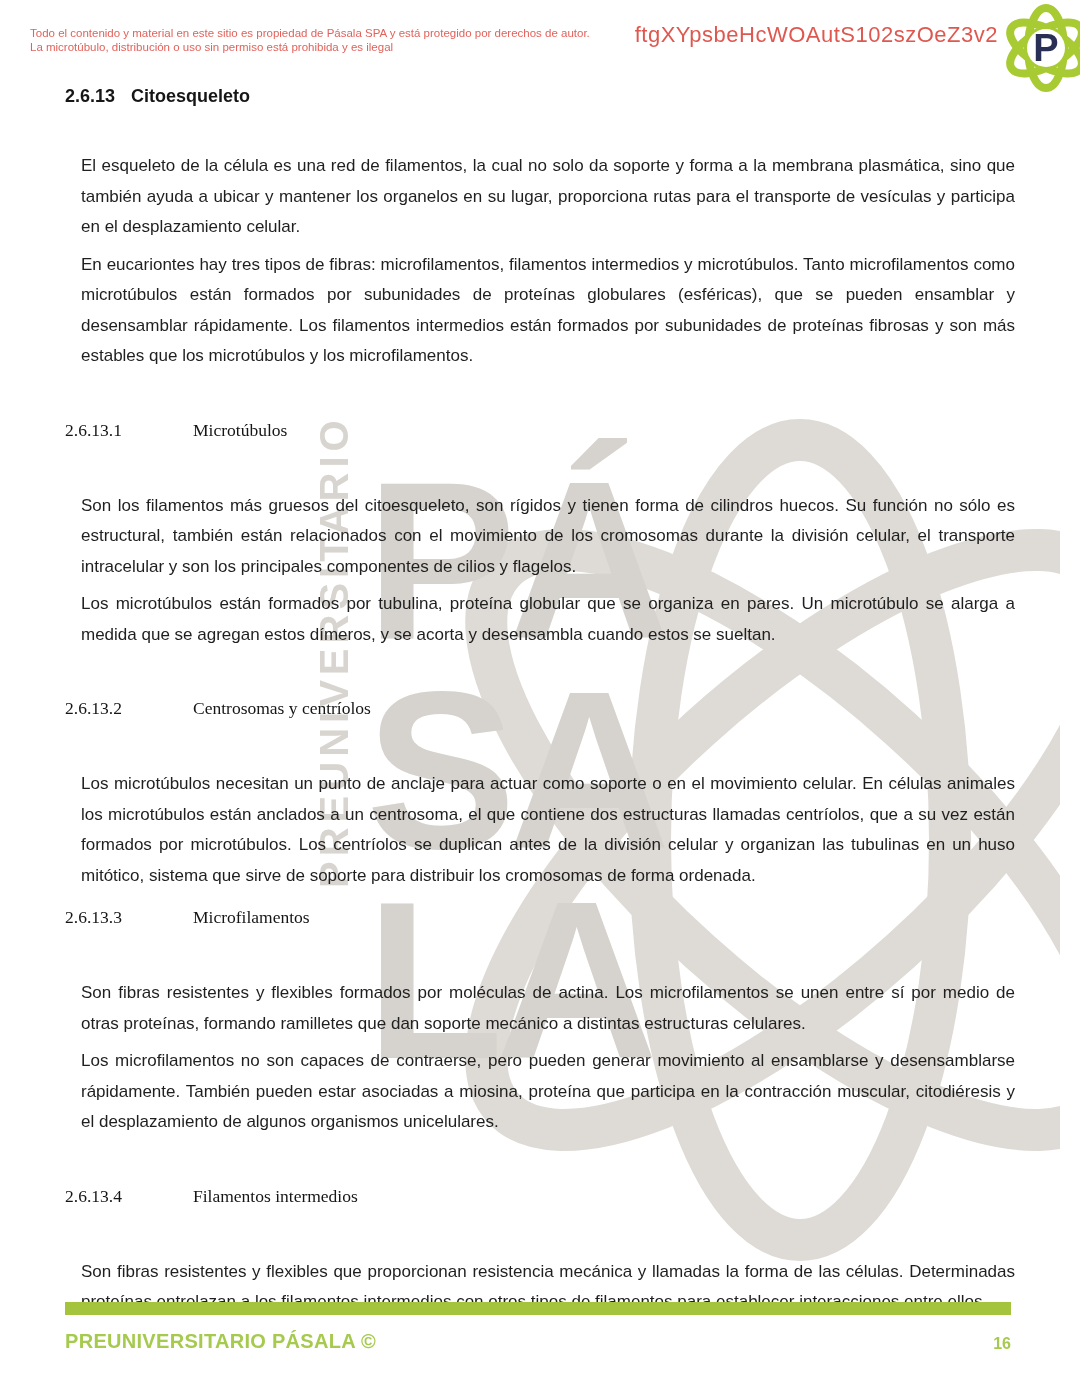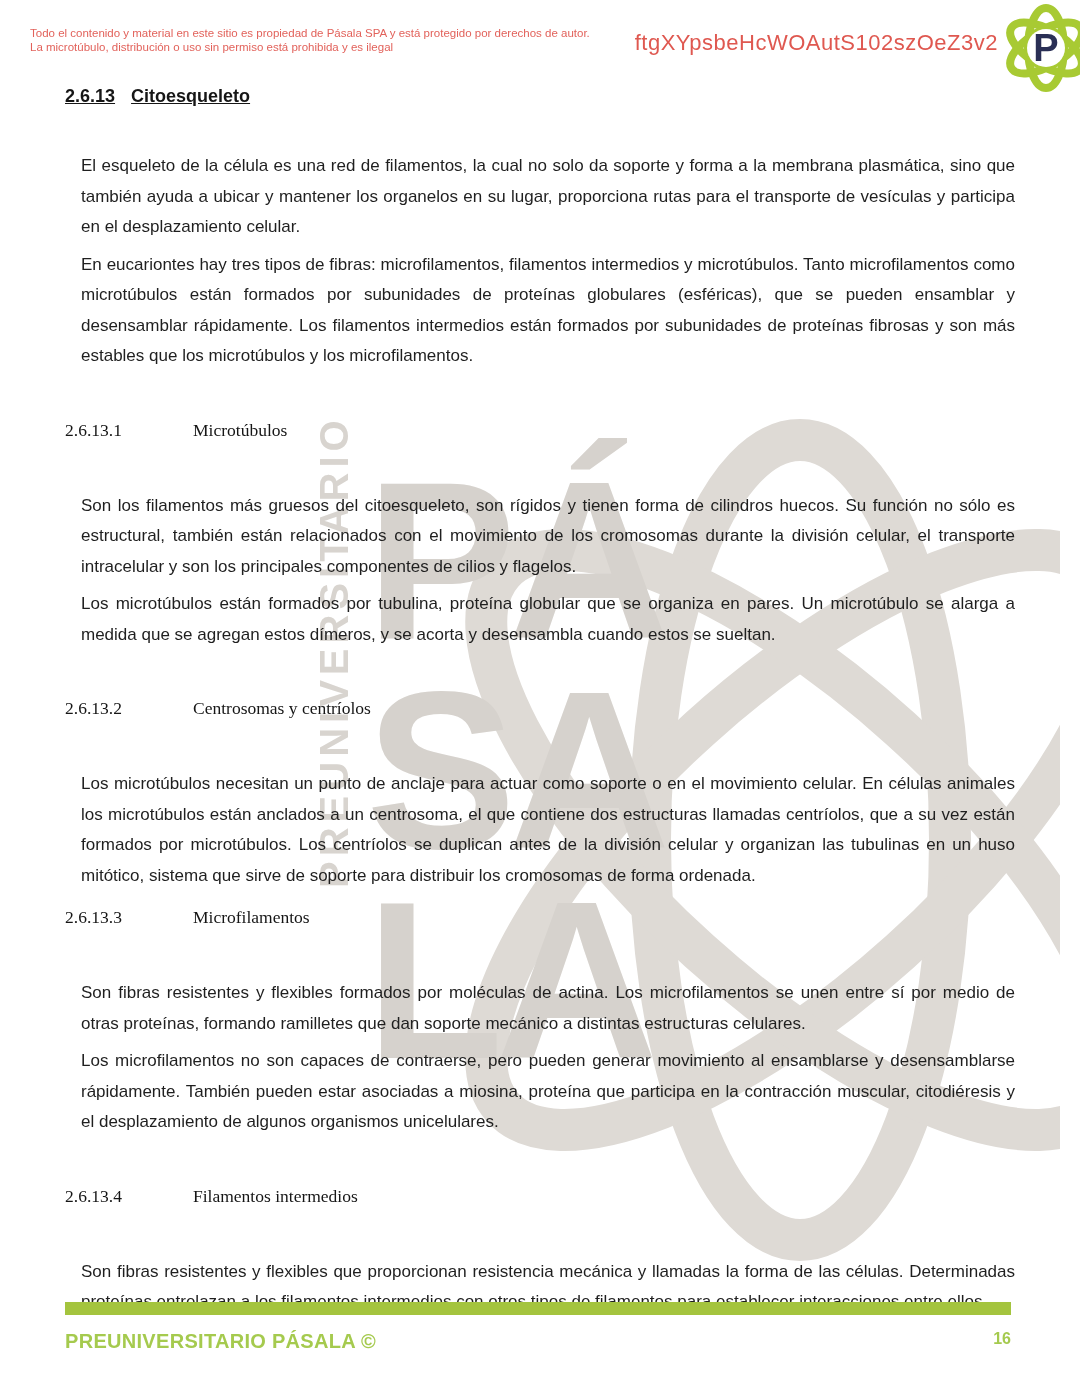--- a/index.html
+++ b/index.html
@@ -18,21 +18,21 @@
     position: absolute;
     top: 26px;
     left: 30px;
     font-size: 11.5px;
     line-height: 14px;
     color: #e2625b;
     z-index: 3;
   }
   .wm-code {
     position: absolute;
-    top: 30px;
+    top: 22px;
     right: 82px;
     font-size: 22px;
     color: #df5850;
     letter-spacing: 0.5px;
     z-index: 2;
   }
   .logo {
     position: absolute;
     top: 2px;
     right: -12px;
@@ -56,21 +56,20 @@
   .content {
     position: relative;
     z-index: 1;
     padding: 86px 65px 0 65px;
   }
   .h-main {
     font-size: 18px;
     font-weight: bold;
     margin: 0 0 44px 0;
     color: #161616;
-    text-decoration: underline;
   }
   .h-main .h-num { margin-right: 16px; }
   .h-sub {
     font-size: 17.5px;
     font-weight: normal;
     margin: 48px 0 50px 0;
     color: #161616;
     font-family: Liberation Serif, serif;
   }
   .h-sub .h-num { display: inline-block; width: 128px; }
@@ -92,21 +91,21 @@
     background: #a4c43e;
     z-index: 1;
   }
   .footer-row {
     position: absolute;
     left: 65px;
     top: 1330px;
     width: 946px;
     display: flex;
     justify-content: space-between;
-    align-items: flex-start;
+    align-items: flex-end;
     z-index: 1;
   }
   .footer-brand {
     font-size: 20px;
     font-weight: bold;
     color: #a5ca4e;
     letter-spacing: 0.3px;
   }
   .footer-page {
     font-size: 16px;

